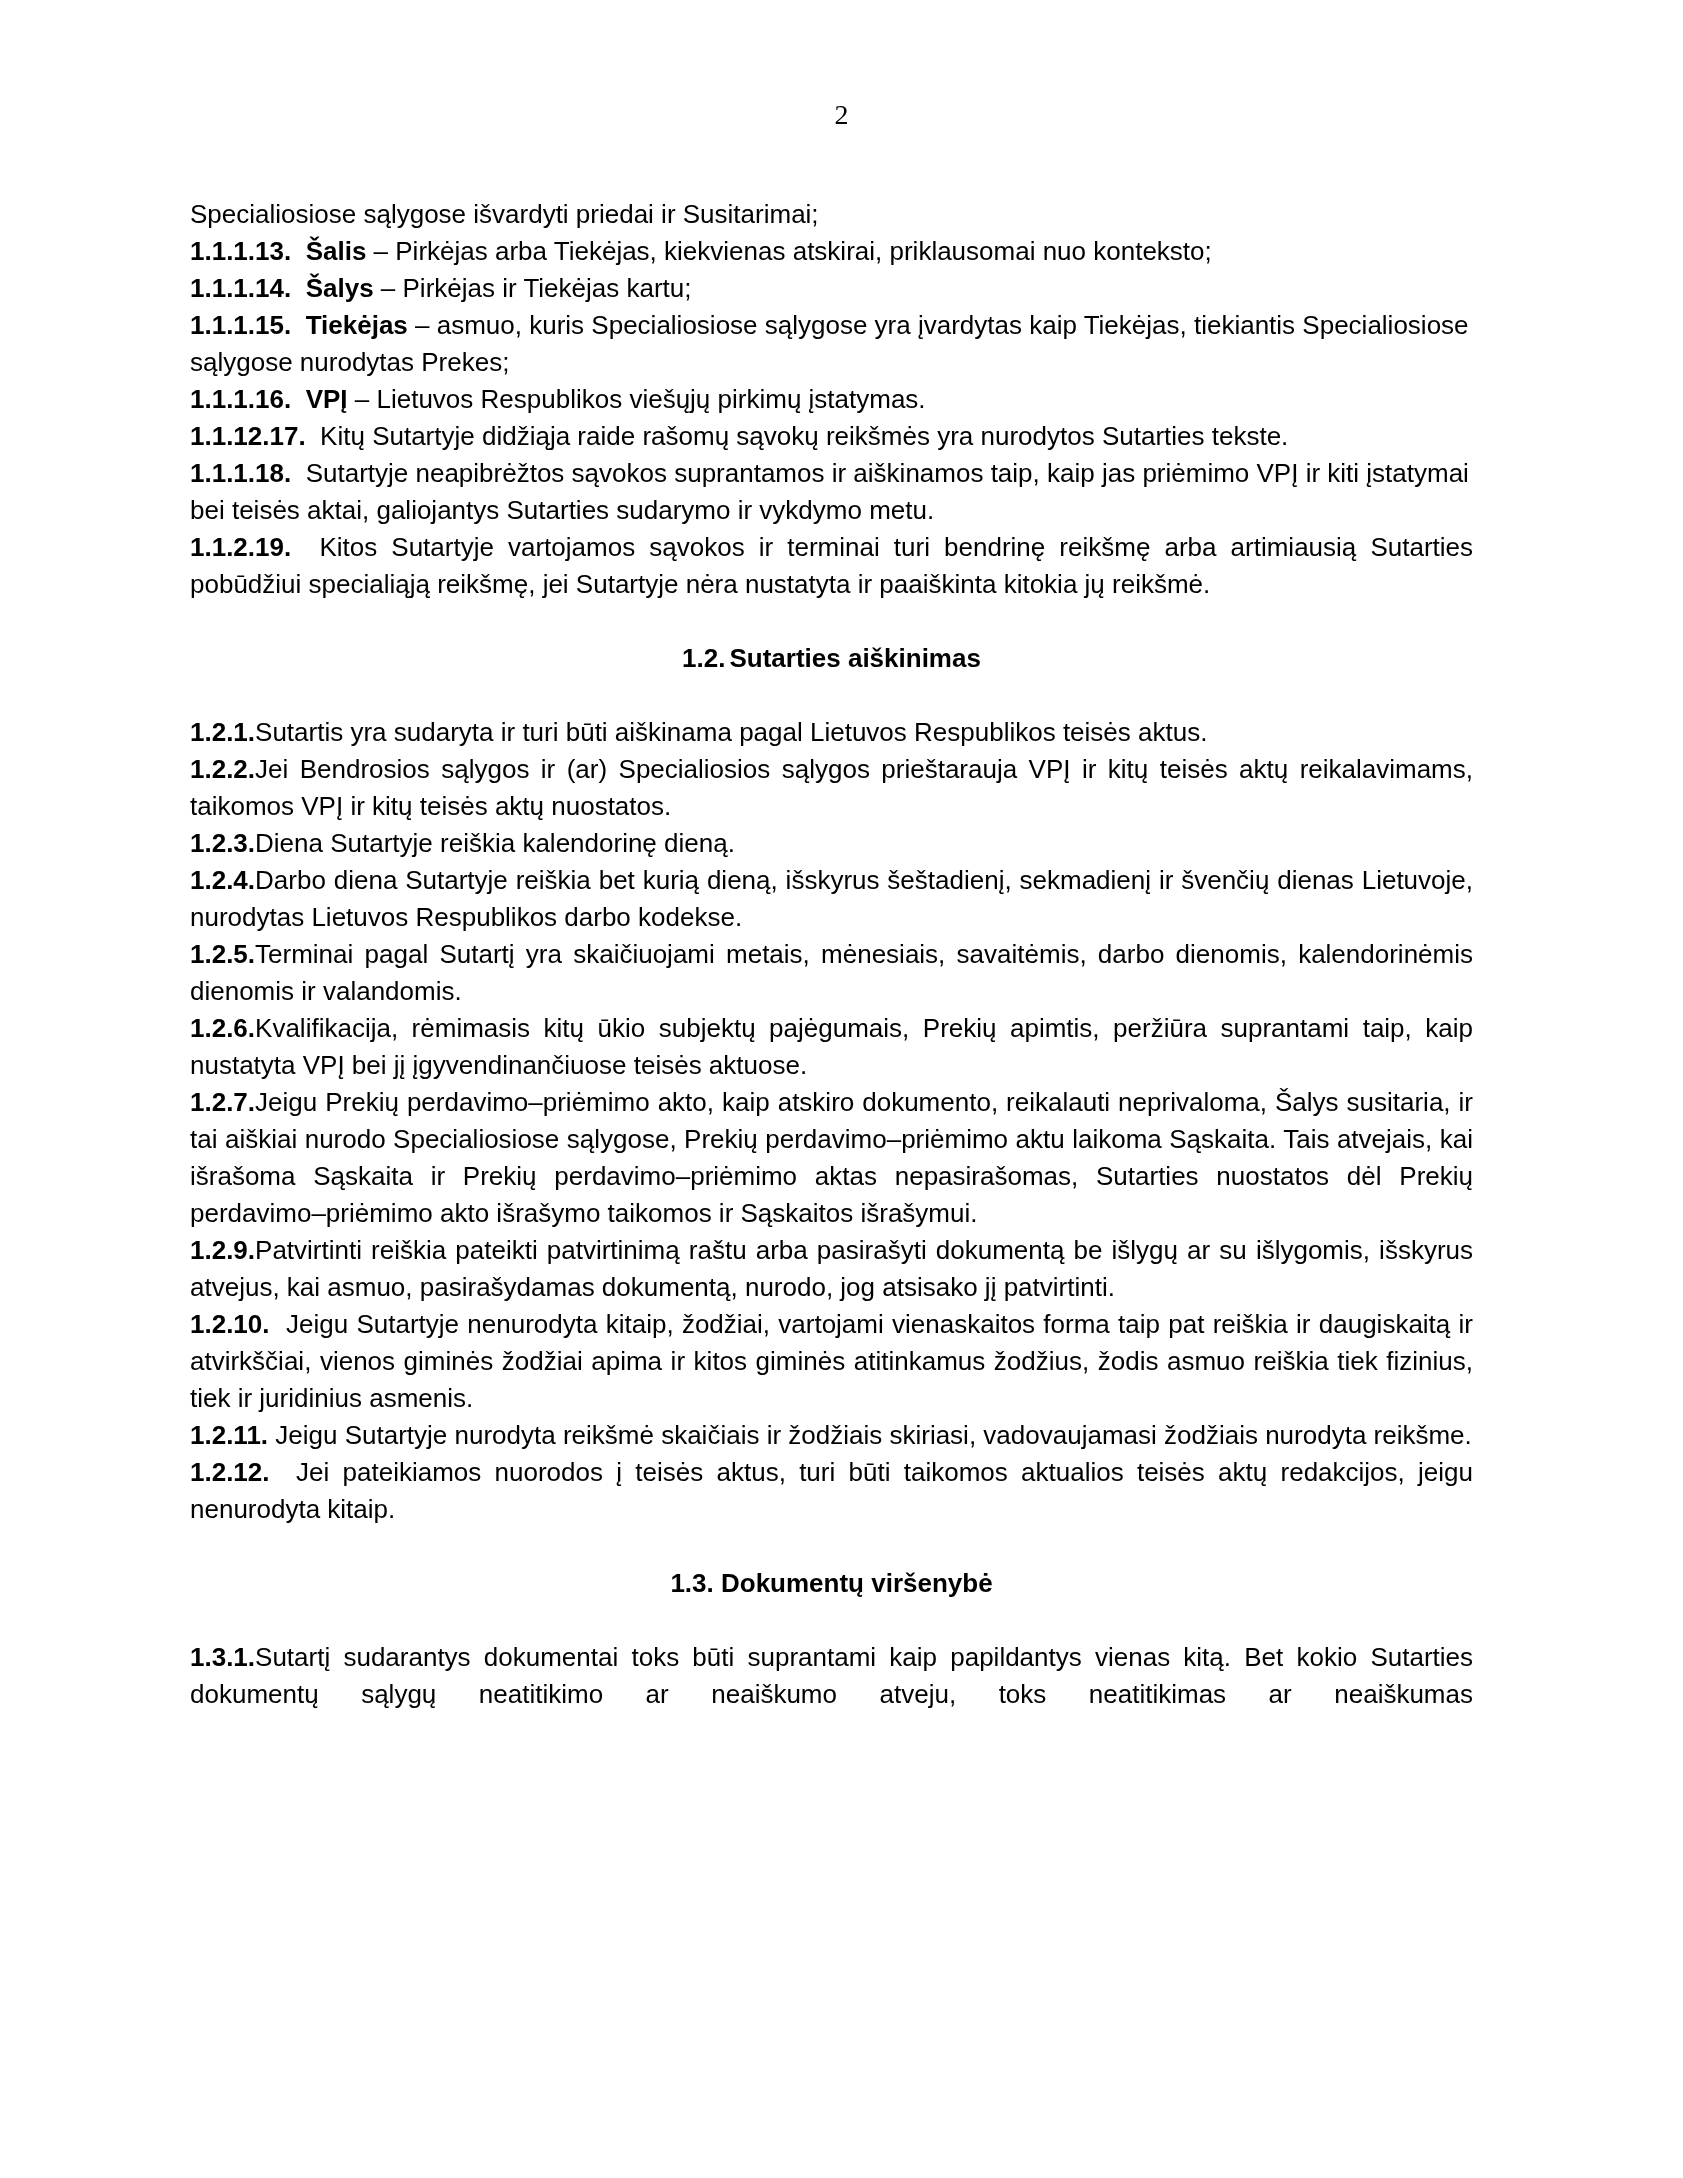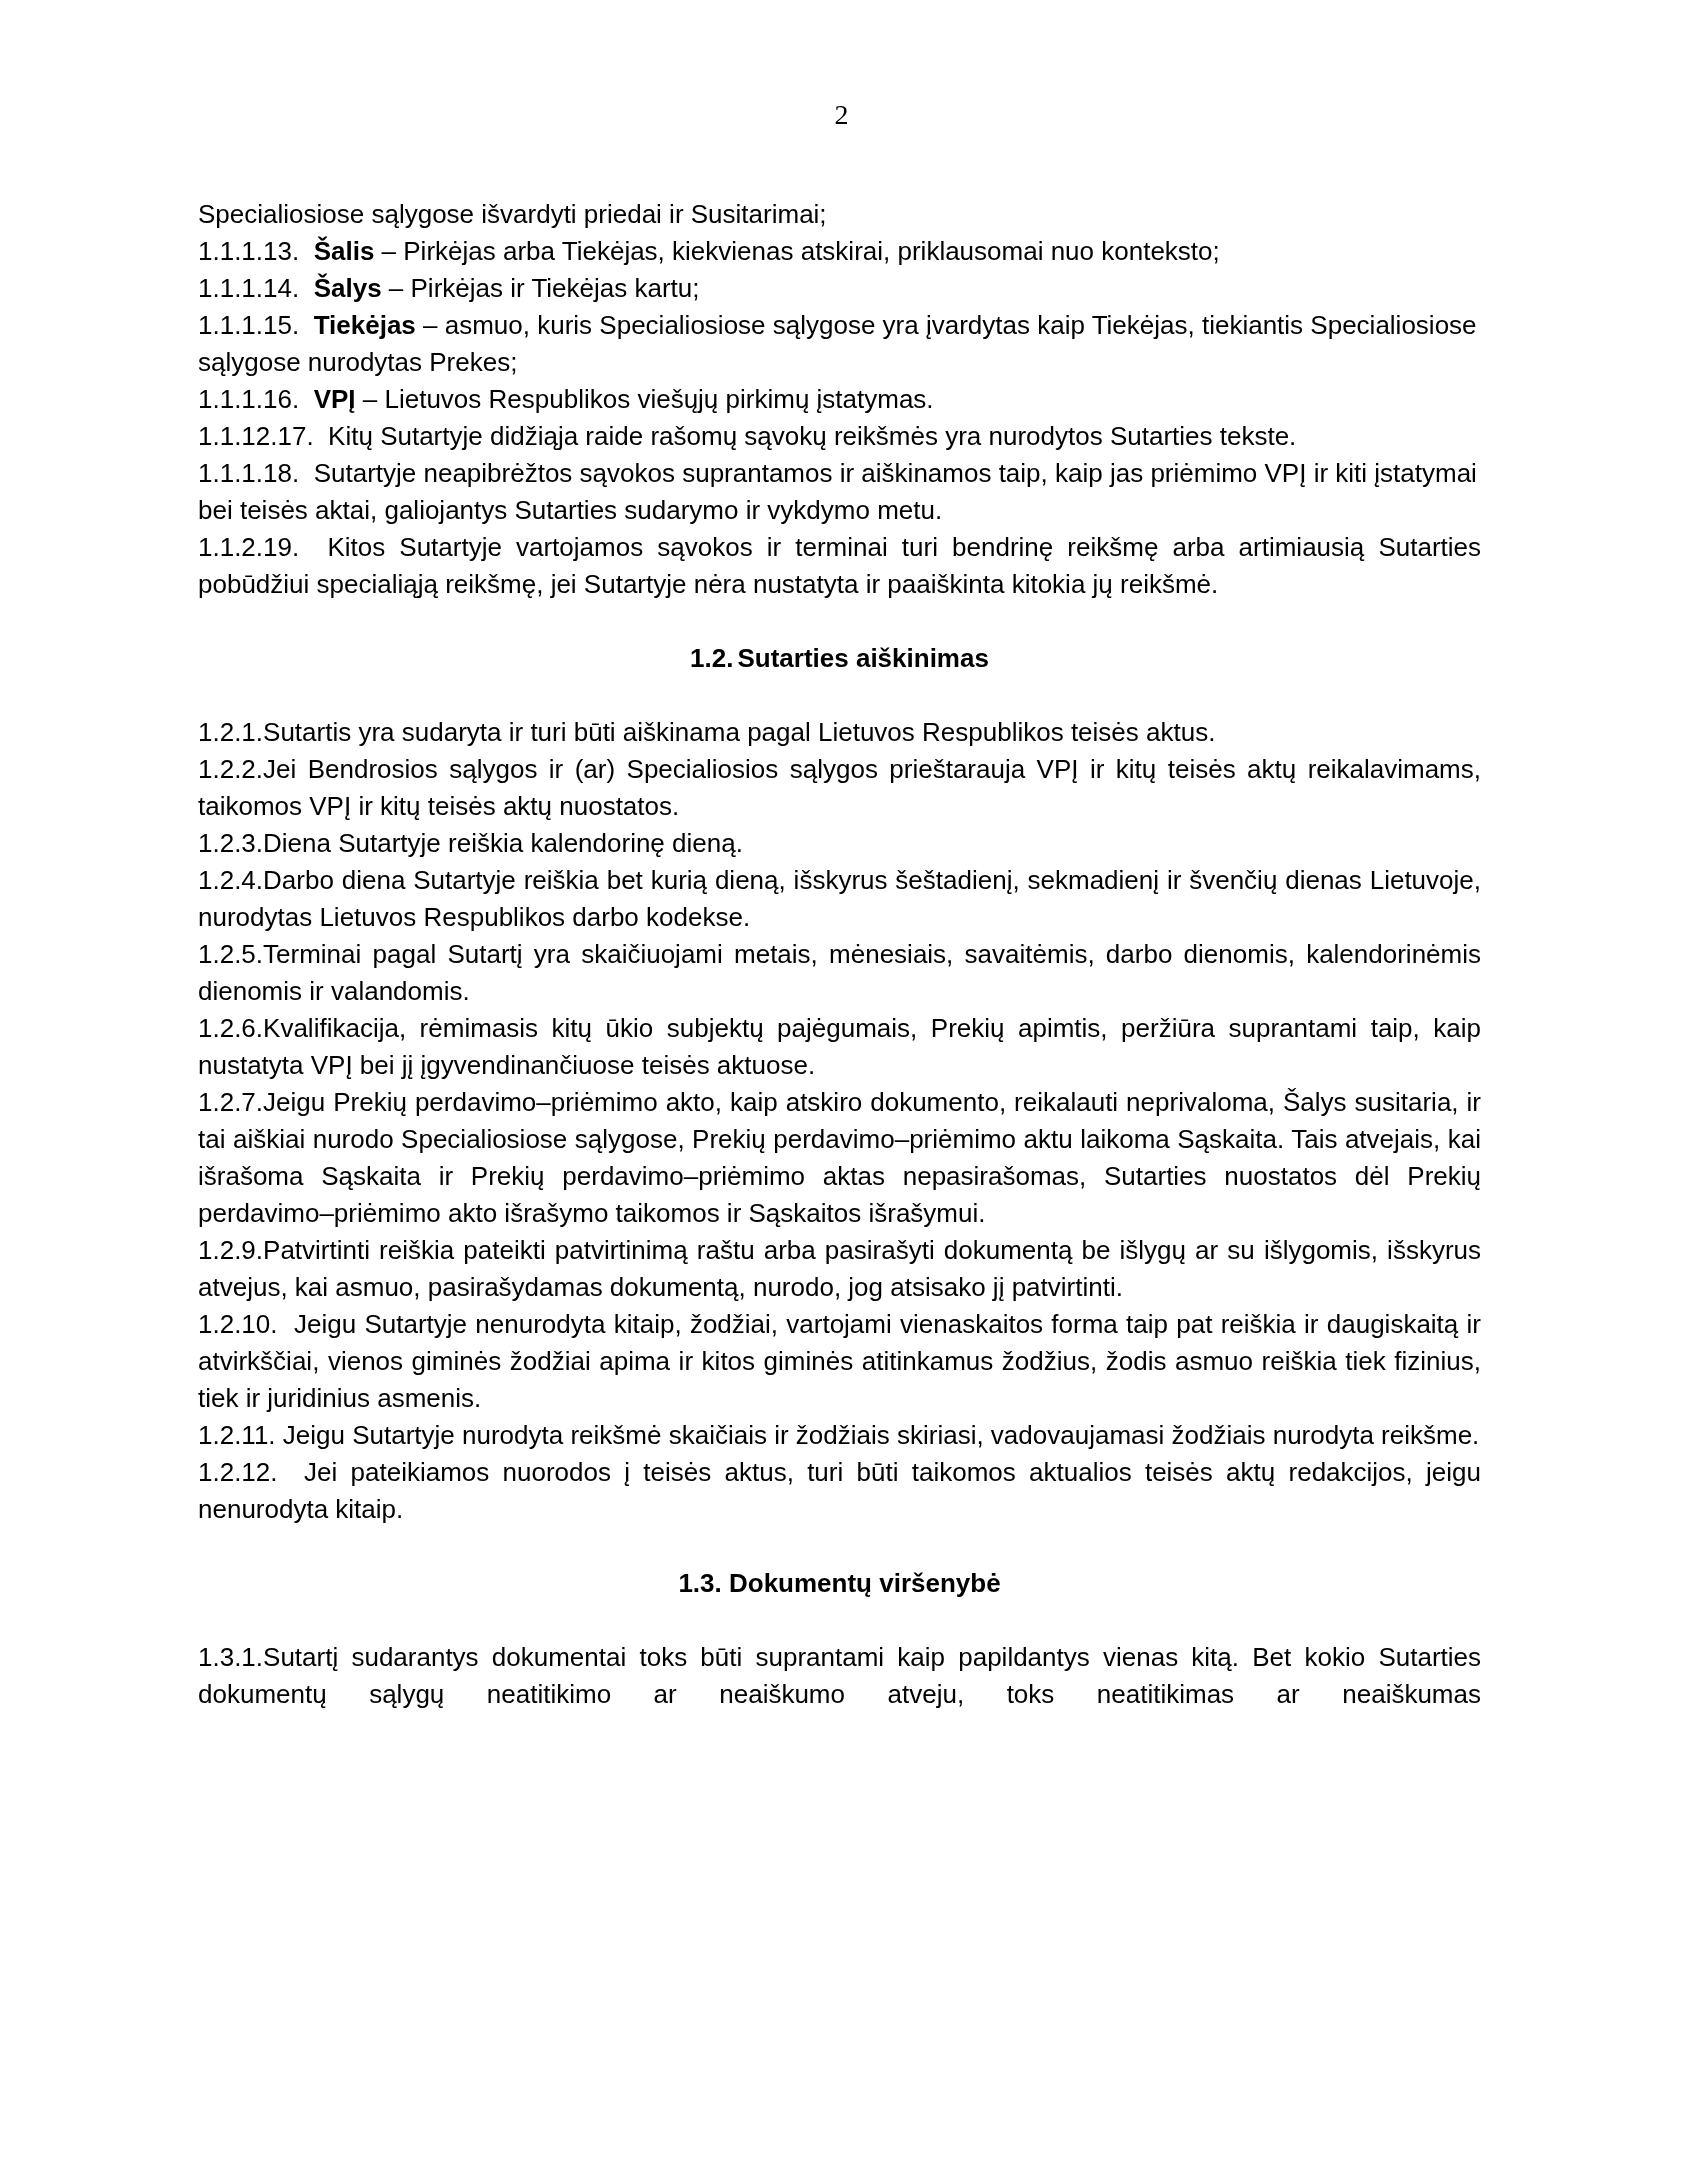--- a/index.html
+++ b/index.html
@@ -3,26 +3,26 @@
 <meta charset="utf-8">
 <style>
   html, body { margin: 0; padding: 0; background: #ffffff; }
   body { width: 1683px; height: 2178px; position: relative; overflow: hidden; }
   .page { position: absolute; left: 0; top: 0; width: 1683px; height: 2178px; background: #fff; color: #000; }
   .page-number {
     position: absolute; top: 97px; left: 0; width: 1683px; text-align: center;
     font-family: "Liberation Serif", serif; font-size: 28px; line-height: 36px;
   }
   .body {
-    position: absolute; left: 198px; top: 196px; width: 1283px;
+    position: absolute; left: 190px; top: 196px; width: 1283px;
     font-family: "Liberation Sans", sans-serif; font-size: 26px; line-height: 37px;
   }
   .para { margin: 0; text-align: justify; }
   .para.left { text-align: left; }
-  .num { display: inline; }
+  .num { display: inline; font-weight: bold; }
   .num.wide { margin-right: 0; }
   .term { font-weight: bold; }
   .heading {
     text-align: center; font-weight: bold; margin: 37px 0 37px 0;
   }
   .heading .hnum { margin-right: 4px; }
 </style>
 </head>
 <body>
 

